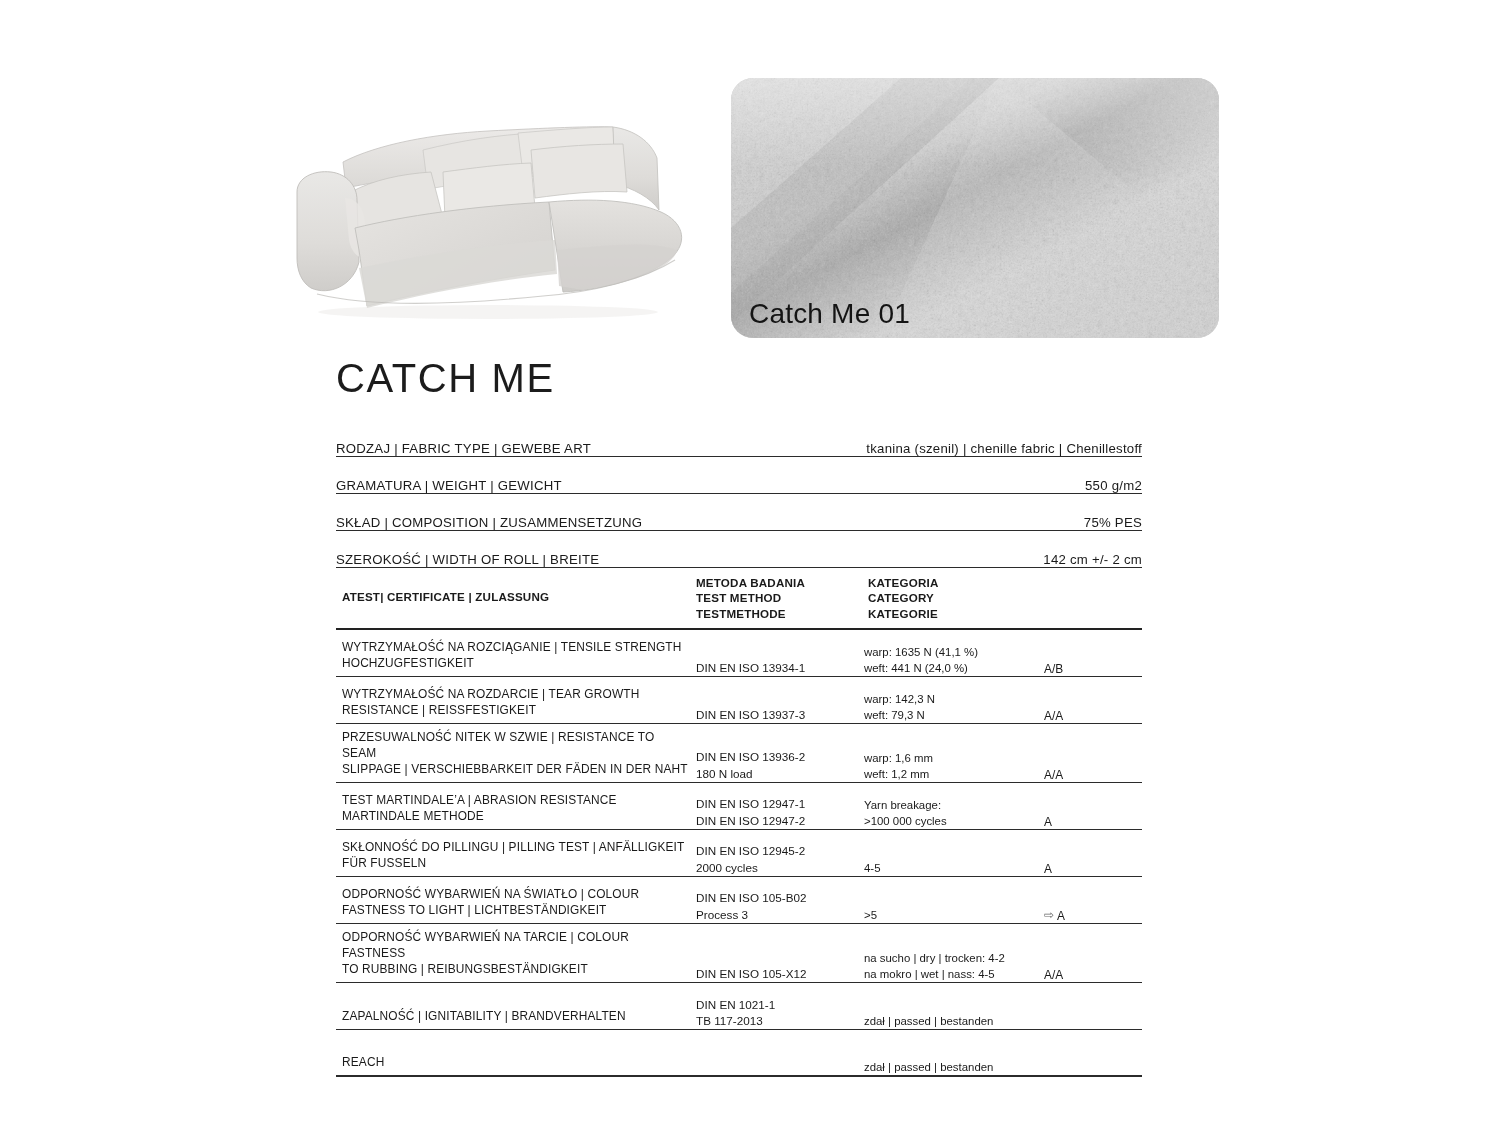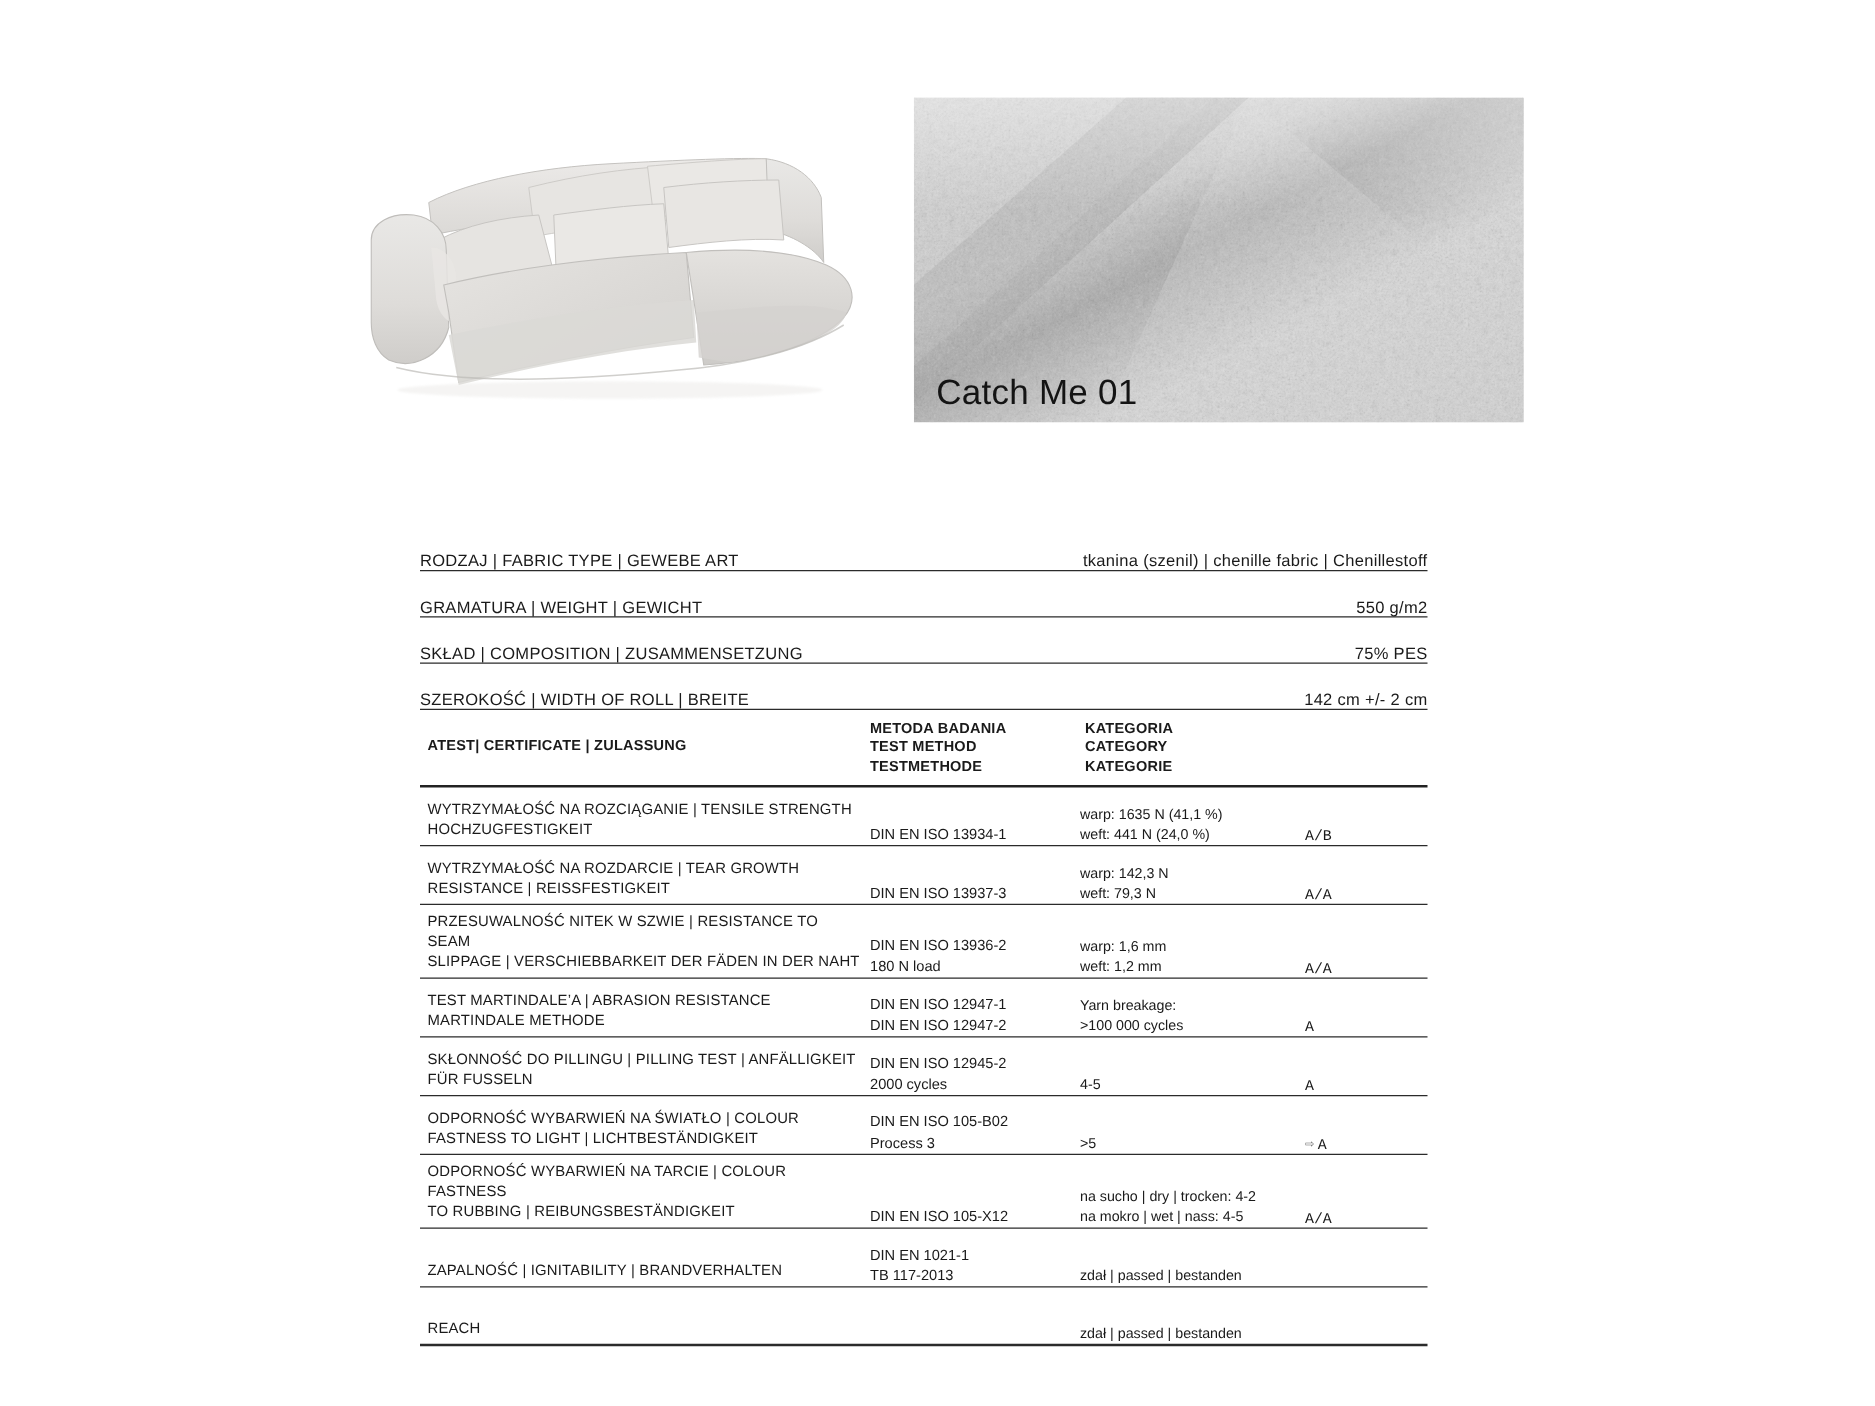--- a/index.html
+++ b/index.html
@@ -11,21 +11,21 @@
     color: #1a1a1a;
     overflow: hidden;
   }
   .page { position: relative; width: 1500px; height: 1125px; background: #fff; }
 
   
   .sofa-wrap { position: absolute; left: 283px; top: 100px; width: 450px; height: 235px; }
   .sofa-svg { width: 100%; height: 100%; display: block; }
 
   
-  .swatch { position: absolute; left: 731px; top: 78px; width: 488px; height: 260px; overflow: hidden; }
+  .swatch { position: absolute; left: 731px; top: 78px; width: 488px; height: 260px; overflow: hidden; border-radius: 22px; }
   .swatch-svg { position: absolute; inset: 0; width: 100%; height: 100%; display:block; }
   .swatch-label {
     position: absolute; left: 18px; bottom: 10px;
     font-size: 28px; font-weight: 400; color: #141414;
     letter-spacing: 0.2px; line-height: 1;
   }
 
   
   .title {
     position: absolute; left: 336px; top: 358px;
@@ -58,21 +58,21 @@
 
   .head .c-name, .head .c-method, .head .c-result, .head .c-cat {
     font-weight: 700; font-size: 11.6px; line-height: 1.32; letter-spacing: 0.2px;
   }
   .head .c-name { padding-top: 14px; }
 
   .body-row { min-height: 47px; }
   .body-row .c-name { font-size: 11.9px; line-height: 1.35; letter-spacing: 0.15px; padding-top:5px; padding-bottom:5px;}
   .body-row .c-method { font-size: 11.7px; line-height: 1.4; }
   .body-row .c-result { font-size: 11.4px; line-height: 1.42; }
-  .body-row .c-cat { font-size: 11.9px; font-family: Liberation Mono, monospace; }
+  .body-row .c-cat { font-size: 11.9px; }
 
   .arrow-icon { display:inline-block; color:#6a6a6a; font-size: 12px; margin-right: 3px; vertical-align: 1px;}
   .nowrap { white-space: nowrap; }
 </style>
 </head>
 <body>
 
 <div class="page">
 
   <div class="sofa-wrap">
@@ -162,20 +162,21 @@
       <path d="M0 215 L240 0 L268 0 L0 245 Z" fill="#a2a2a2" opacity="0.45"></path>
       <path d="M268 0 L488 185 L488 260 L150 260 Z" fill="#dadada" opacity="0.35"></path>
 
       <rect width="488" height="260" filter="url(#boucle)" opacity="0.62"></rect>
       <rect width="488" height="260" filter="url(#boucle2)" opacity="0.5"></rect>
       <rect width="488" height="90" fill="url(#topLight)"></rect>
     </svg>
     <div class="swatch-label">Catch Me 01</div>
   </div>
 
+  <div class="title">CATCH ME</div>
 
   <div class="spec">
     <div class="spec-row">
       <span class="spec-label">RODZAJ | FABRIC TYPE | GEWEBE ART</span>
       <span class="spec-value">tkanina (szenil) | chenille fabric | Chenillestoff</span>
     </div>
     <div class="spec-row">
       <span class="spec-label">GRAMATURA | WEIGHT | GEWICHT</span>
       <span class="spec-value">550  g/m2</span>
     </div>

